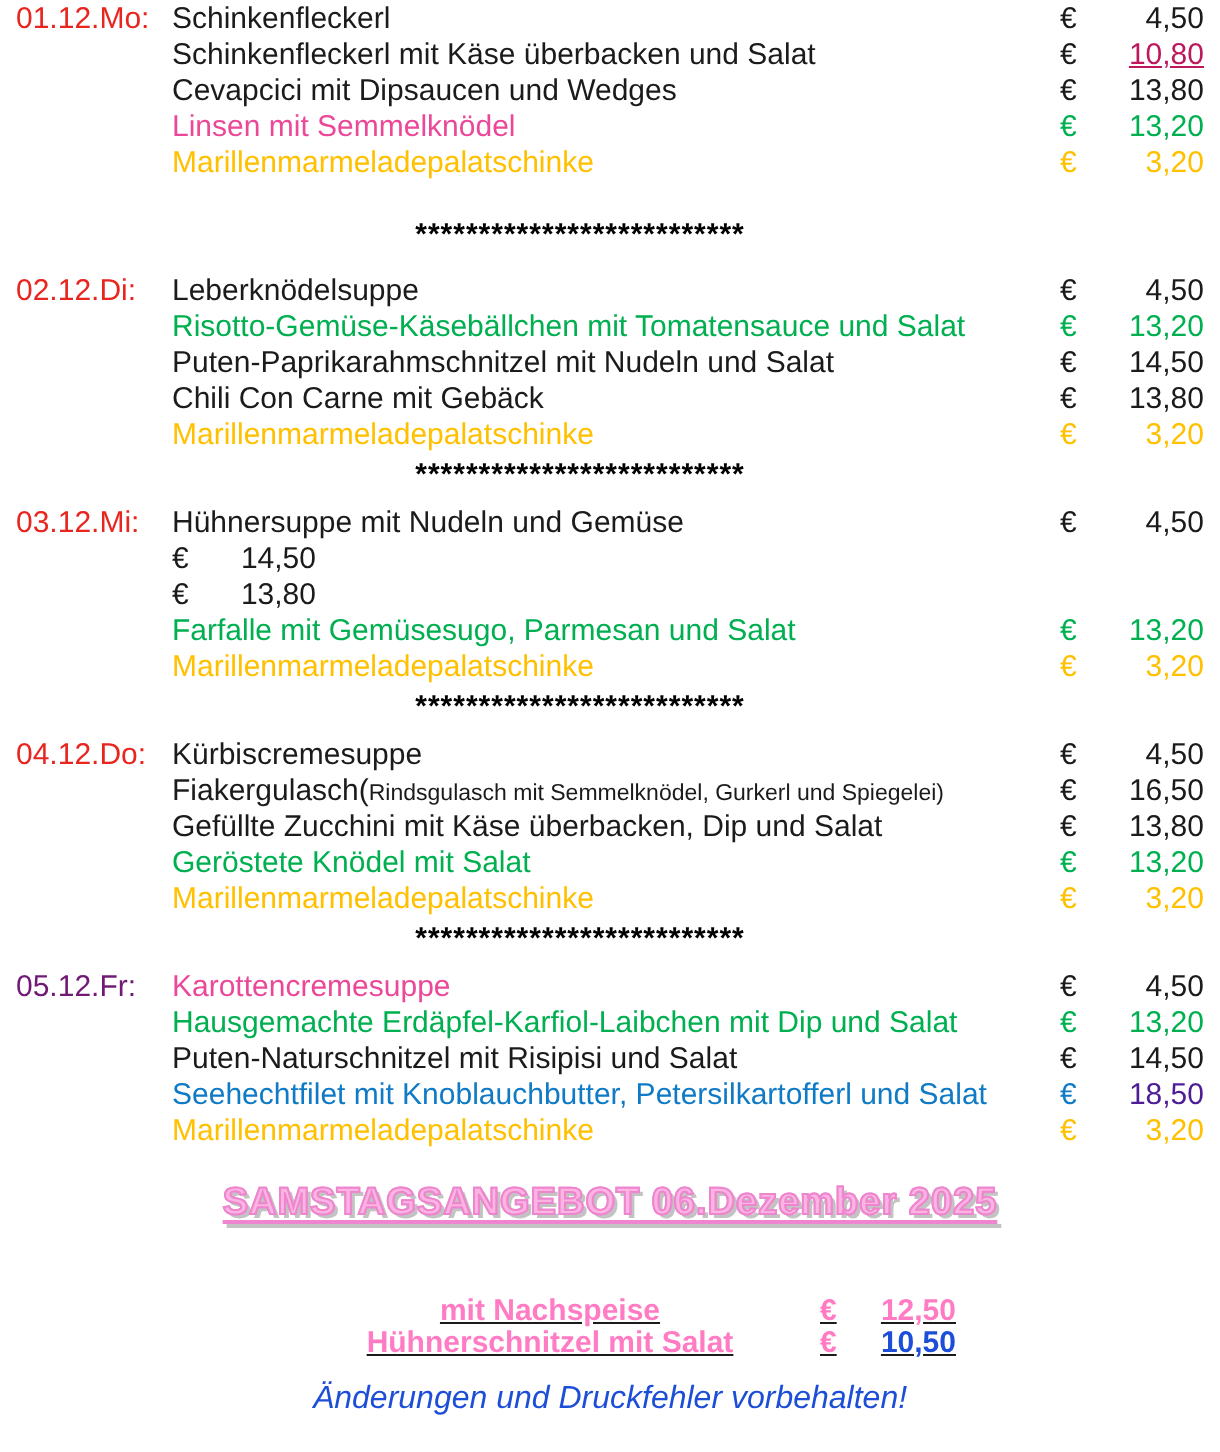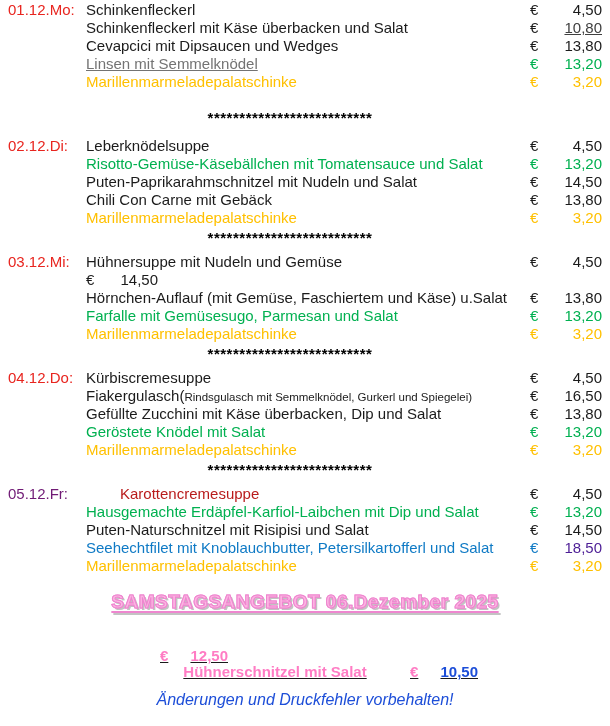--- a/index.html
+++ b/index.html
@@ -86,31 +86,31 @@
         <div class="day-row">
       <span class="date-col" style="color: rgb(232, 37, 31);">01.12.Mo:</span>
       <span class="name-col" style="color: rgb(27, 27, 27);">Schinkenfleckerl</span>
       <span class="euro-col" style="color: rgb(27, 27, 27);">€</span>
       <span class="price-col" style="color: rgb(27, 27, 27);">4,50</span>
     </div>
         <div class="day-row">
       <span class="date-col"></span>
       <span class="name-col" style="color: rgb(27, 27, 27);">Schinkenfleckerl mit Käse überbacken und Salat</span>
       <span class="euro-col" style="color: rgb(27, 27, 27);">€</span>
-      <span class="price-col" style="color: #404040; text-decoration: underline;">10,80</span>
+      <span class="price-col" style="color: #be185d; text-decoration: underline;">10,80</span>
     </div>
         <div class="day-row">
       <span class="date-col"></span>
       <span class="name-col" style="color: rgb(27, 27, 27);">Cevapcici mit Dipsaucen und Wedges</span>
       <span class="euro-col" style="color: rgb(27, 27, 27);">€</span>
       <span class="price-col" style="color: rgb(27, 27, 27);">13,80</span>
     </div>
         <div class="day-row">
       <span class="date-col"></span>
-      <span class="name-col" style="color: #737373; text-decoration: underline;">Linsen mit Semmelknödel</span>
+      <span class="name-col" style="color: #ec4899;">Linsen mit Semmelknödel</span>
       <span class="euro-col" style="color: rgb(0, 176, 80);">€</span>
       <span class="price-col" style="color: rgb(0, 176, 80);">13,20</span>
     </div>
         <div class="day-row">
       <span class="date-col"></span>
       <span class="name-col" style="color: rgb(255, 192, 0);">Marillenmarmeladepalatschinke</span>
       <span class="euro-col" style="color: rgb(255, 192, 0);">€</span>
       <span class="price-col" style="color: rgb(255, 192, 0);">3,20</span>
     </div>
       </section>
@@ -155,21 +155,20 @@
       <span class="euro-col" style="color: rgb(27, 27, 27);">€</span>
       <span class="price-col" style="color: rgb(27, 27, 27);">4,50</span>
     </div>
         <div class="day-row">
       <span class="date-col"></span>
       <span class="euro-col" style="color: rgb(27, 27, 27);">€</span>
       <span class="price-col" style="color: rgb(27, 27, 27);">14,50</span>
     </div>
         <div class="day-row">
       <span class="date-col"></span>
-      <span class="name-col" style="color: rgb(27, 27, 27);">Hörnchen-Auflauf (mit Gemüse, Faschiertem und Käse) u.Salat</span>
       <span class="euro-col" style="color: rgb(27, 27, 27);">€</span>
       <span class="price-col" style="color: rgb(27, 27, 27);">13,80</span>
     </div>
         <div class="day-row">
       <span class="date-col"></span>
       <span class="name-col" style="color: rgb(0, 176, 80);">Farfalle mit Gemüsesugo, Parmesan und Salat</span>
       <span class="euro-col" style="color: rgb(0, 176, 80);">€</span>
       <span class="price-col" style="color: rgb(0, 176, 80);">13,20</span>
     </div>
         <div class="day-row">
@@ -209,21 +208,21 @@
       <span class="date-col"></span>
       <span class="name-col" style="color: rgb(255, 192, 0);">Marillenmarmeladepalatschinke</span>
       <span class="euro-col" style="color: rgb(255, 192, 0);">€</span>
       <span class="price-col" style="color: rgb(255, 192, 0);">3,20</span>
     </div>
       </section>
       <div class="separator sep-tight">**************************</div>
       <section>
         <div class="day-row">
       <span class="date-col" style="color: #701a75;">05.12.Fr:</span>
-      <span class="name-col" style="color: #b91c1c; margin-left: 34px;">Karottencremesuppe</span>
+      <span class="name-col" style="color: #ec4899;">Karottencremesuppe</span>
       <span class="euro-col" style="color: rgb(27, 27, 27);">€</span>
       <span class="price-col" style="color: rgb(27, 27, 27);">4,50</span>
     </div>
         <div class="day-row">
       <span class="date-col"></span>
       <span class="name-col" style="color: rgb(0, 176, 80);">Hausgemachte Erdäpfel-Karfiol-Laibchen mit Dip und Salat</span>
       <span class="euro-col" style="color: rgb(0, 176, 80);">€</span>
       <span class="price-col" style="color: rgb(0, 176, 80);">13,20</span>
     </div>
         <div class="day-row">
@@ -249,20 +248,21 @@
 
   <div class="sat-heading">SAMSTAGSANGEBOT 06.Dezember 2025</div>
 
   <div class="sat-items">
     <div class="sat-row">
       <span class="sat-name" style="color: rgb(255, 124, 196);">Hühnerschnitzel mit Salat</span>
       <span class="sat-euro" style="color: rgb(255, 124, 196);">€</span>
       <span class="sat-price" style="color: #1d4ed8; margin-top: 34px;">10,50</span>
     </div>
     <div class="sat-row">
+      <span class="sat-name" style="color: rgb(255, 124, 196);">mit Nachspeise</span>
       <span class="sat-euro" style="color: rgb(255, 124, 196);">€</span>
       <span class="sat-price" style="color: rgb(255, 124, 196);">12,50</span>
     </div>
   </div>
 
   <div class="footer-note">Änderungen und Druckfehler vorbehalten!</div>
 
 </div>
 
 </body></html>

